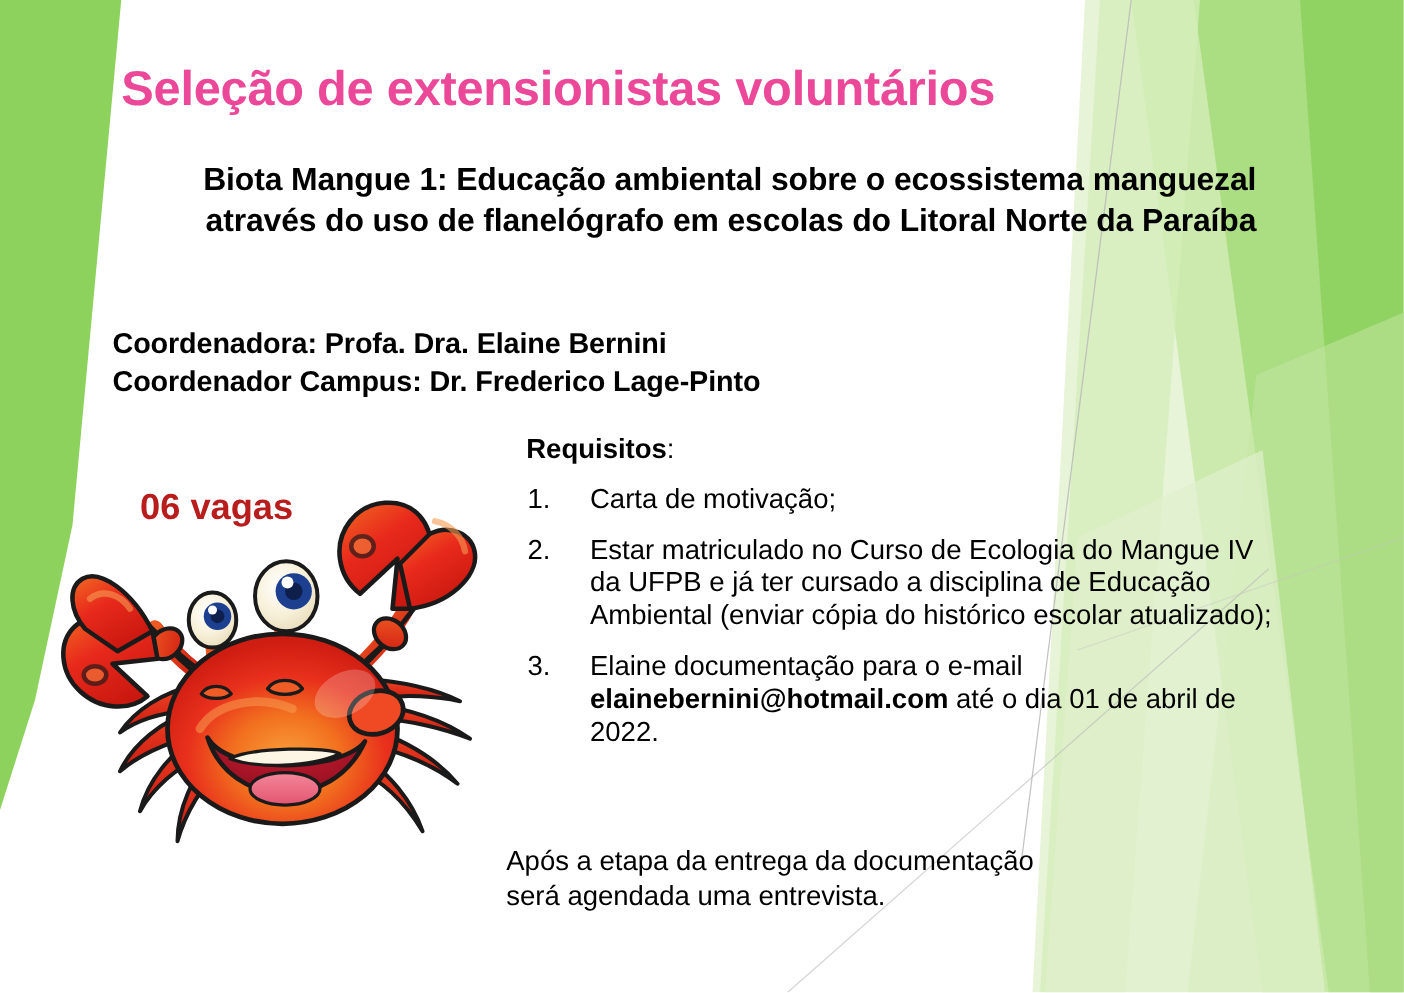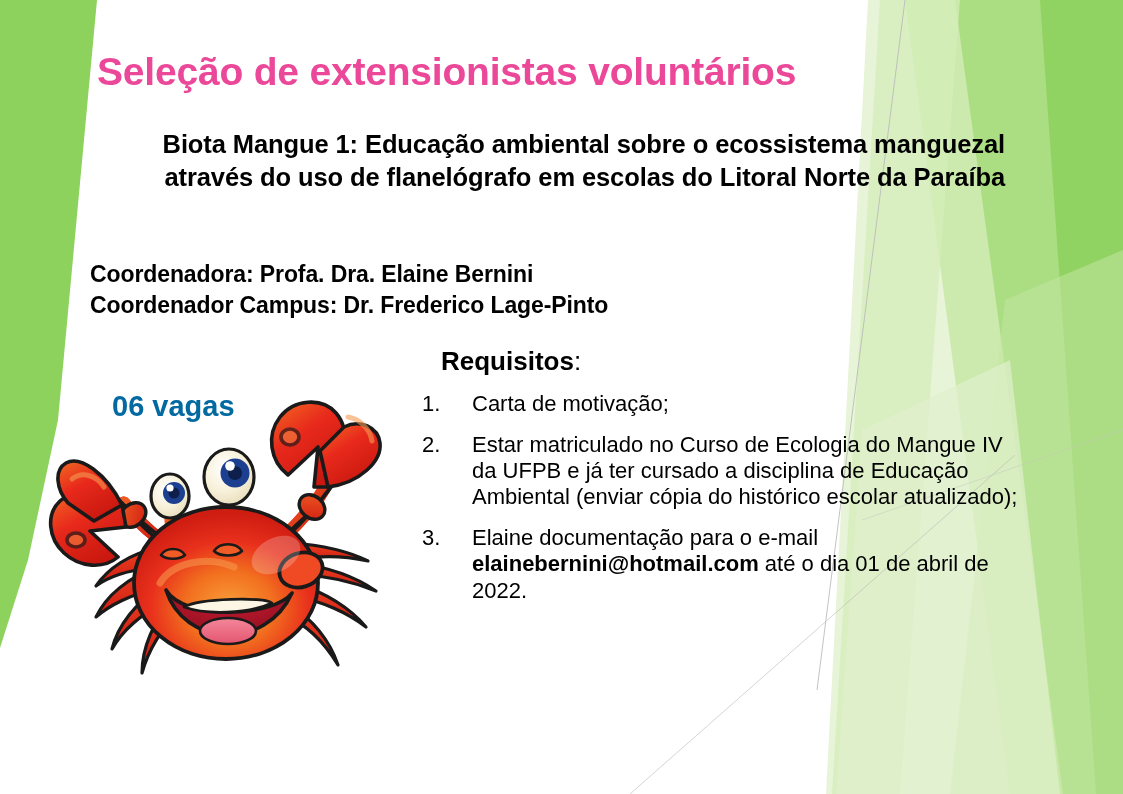--- a/index.html
+++ b/index.html
@@ -63,45 +63,44 @@
     letter-spacing: -0.1px;
   }
 
   
   #vacancies {
     position: absolute;
     left: 112px;
     top: 390px;
     font-size: 29px;
     font-weight: bold;
-    color: #0369a1;
+    color: #b91c1c;
     white-space: nowrap;
   }
 
   
   #crab-illustration {
     position: absolute;
     left: 38px;
     top: 355px;
     width: 380px;
     height: 330px;
   }
 
   
   #requirements {
     position: absolute;
     left: 421px;
     top: 345px;
     width: 600px;
   }
   #requirements-heading {
-    font-size: 26px;
+    font-size: 22px;
     line-height: 1.25;
     margin-bottom: 13px;
-    margin-left: 20px;
   }
   #requirements-heading .rq-bold { font-weight: bold; }
 
   ol#requirements-list {
     list-style: none;
     margin: 0;
     padding: 0;
     font-size: 22px;
     line-height: 1.19;
   }
@@ -289,14 +288,18 @@
       </li>
 
       <li>
         <span class="req-num">3.</span>
         <span class="req-text"><span>Elaine documentação para o e-mail </span><b>elainebernini@hotmail.com</b><span> até o dia 01 de abril de 2022.</span></span>
       </li>
 
     </ol>
   </div>
 
+  <div id="closing-note">
+    <div>Após a etapa da entrega da documentação</div>
+    <div>será agendada uma entrevista.</div>
+  </div>
 
 </div>
 
 </body></html>

